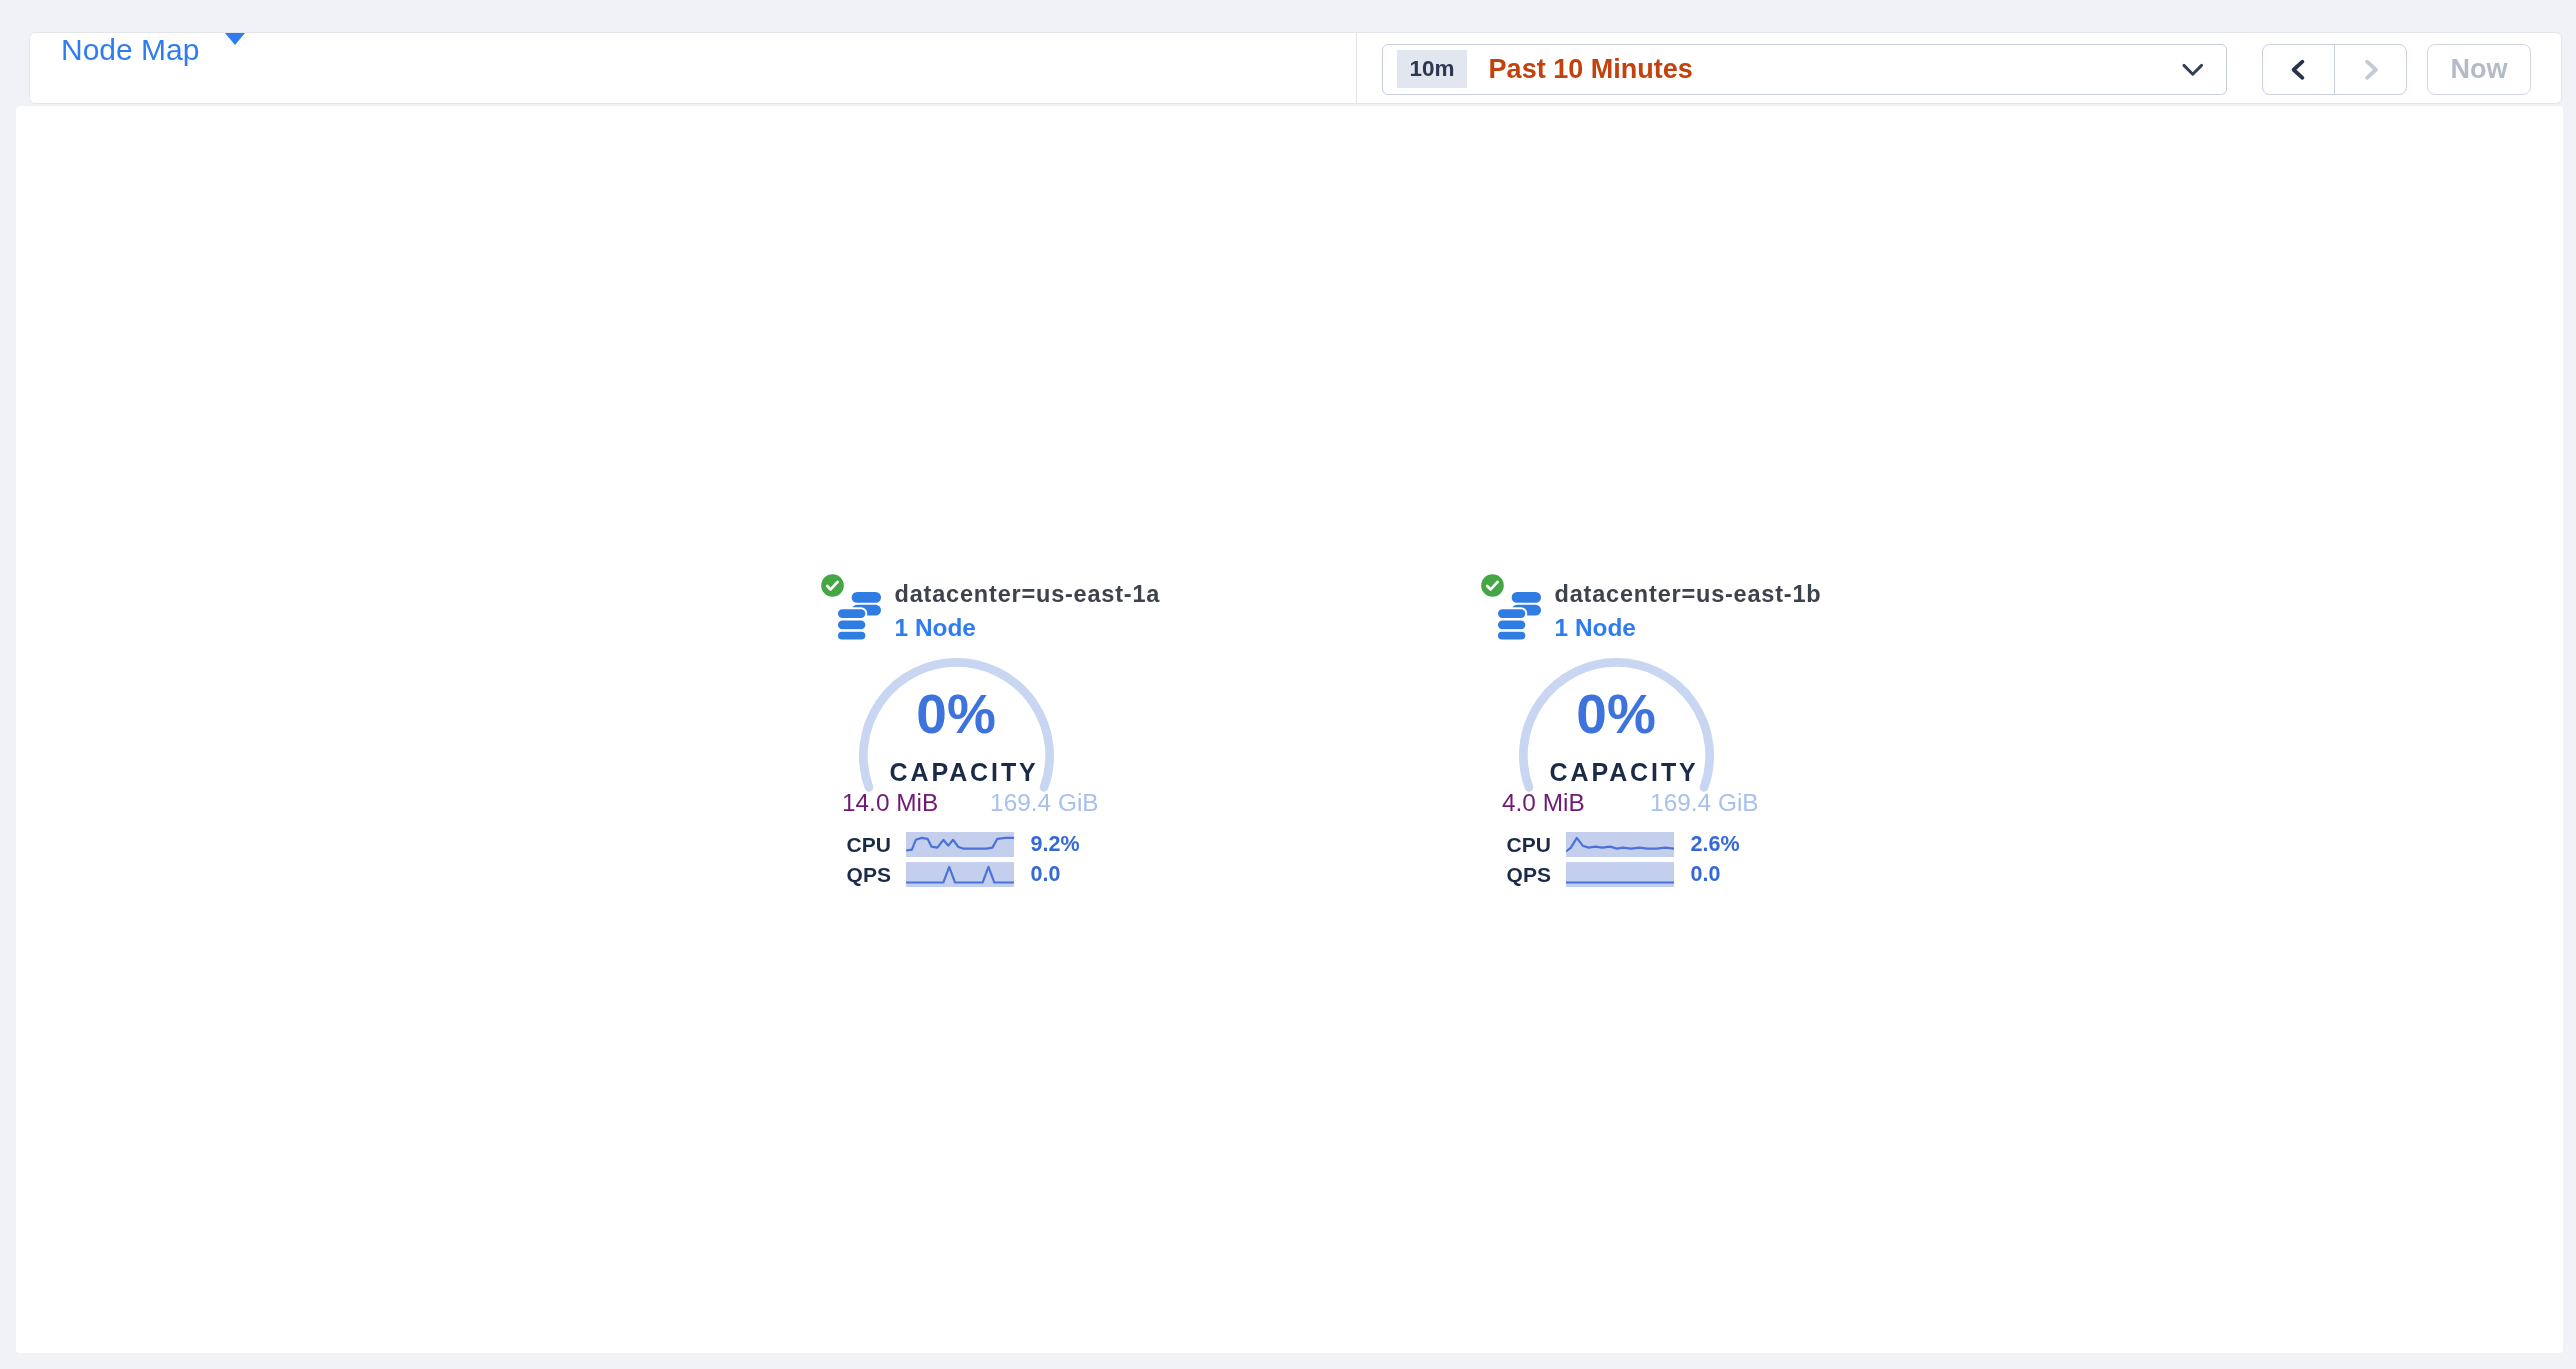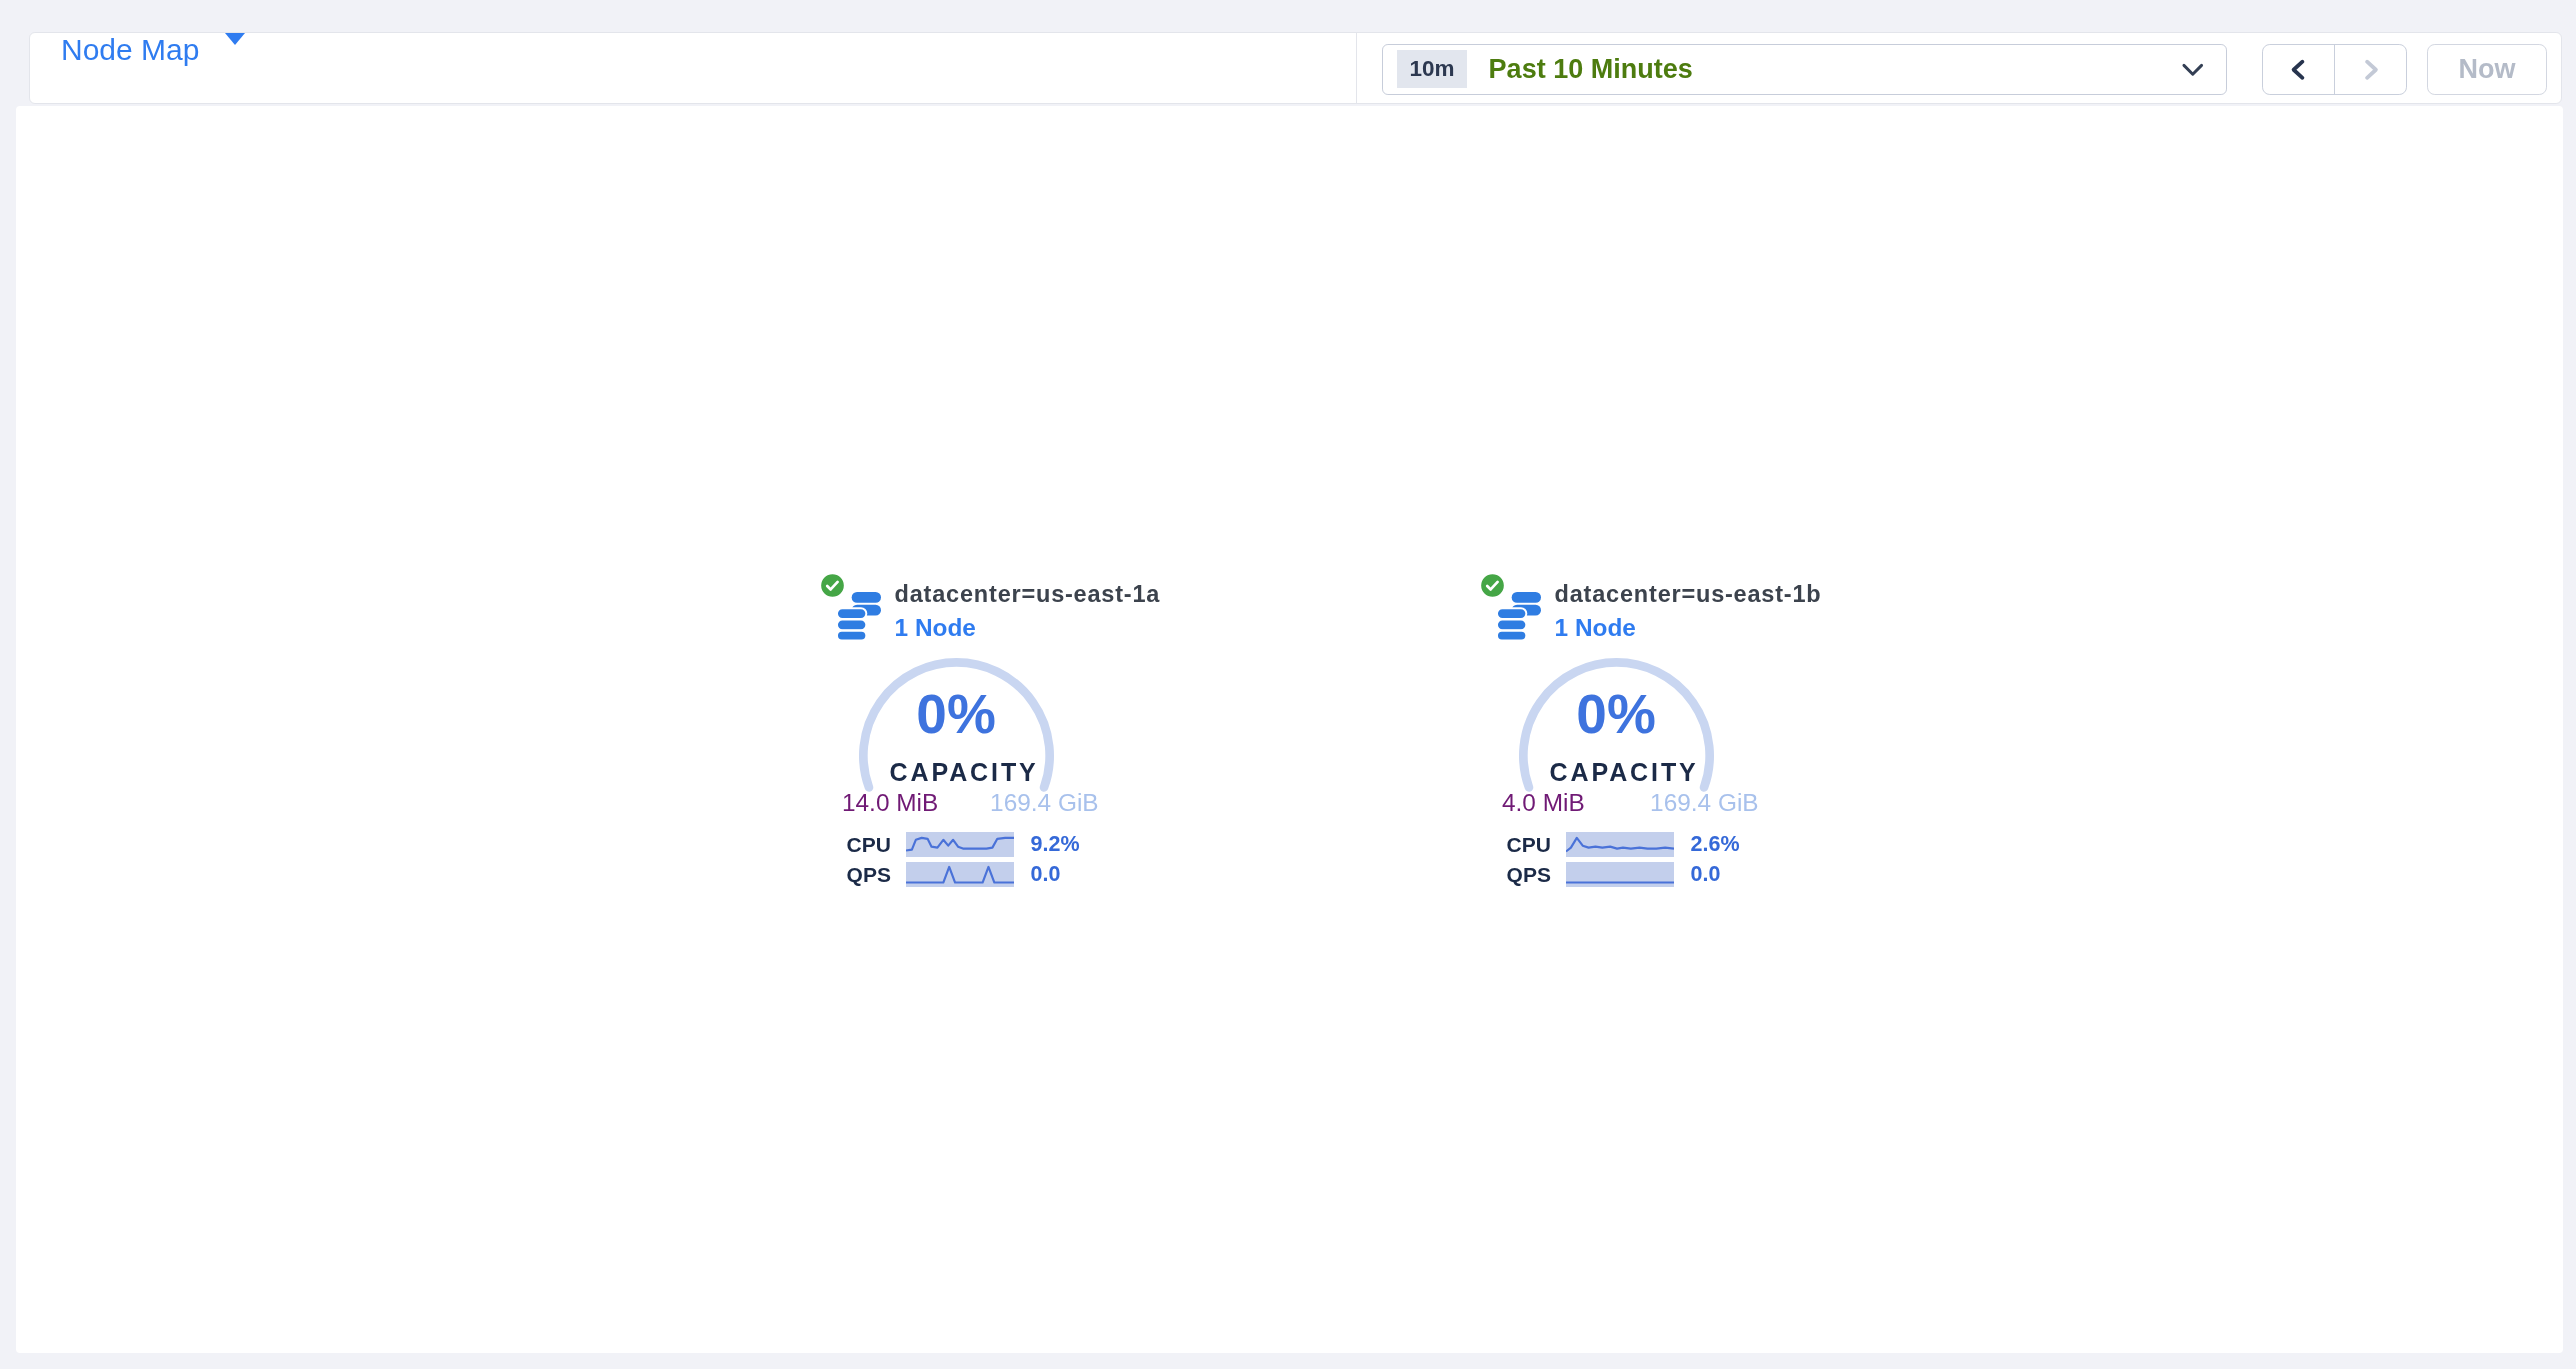--- a/index.html
+++ b/index.html
@@ -39,34 +39,34 @@
   }
   .time-select {
     position:absolute; left:1352px; top:10.8px; width:845px; height:51px;
     border:1px solid #c7cdda; border-radius:5.9px; background:#fff;
     display:flex; align-items:center; cursor:pointer;
   }
   .tw-badge {
     margin-left:13.7px; background:#e2e6ee; border-radius:0;
     padding:5.9px 12.7px; font-size:22.5px; font-weight:bold; color:#2c3850;
   }
-  .tw-label { margin-left:21.5px; font-size:27px; font-weight:bold; color:#4d7c0f; }
+  .tw-label { margin-left:21.5px; font-size:27px; font-weight:bold; color:#c2410c; }
   .tw-chevron { margin-left:auto; margin-right:21.5px; display:flex; }
   .nav-group {
     position:absolute; left:2232px; top:10.8px; width:145px; height:51px;
     border:1px solid #c9cfdc; border-radius:7.8px; background:#fff;
     display:flex;
   }
   .nav-btn {
     flex:1; display:flex; align-items:center; justify-content:center;
     background:none; border:none; cursor:pointer;
   }
   .nav-btn + .nav-btn { border-left:1px solid #c9cfdc; }
   .now-btn {
-    position:absolute; left:2397px; top:10.8px; width:120px; height:51px;
+    position:absolute; left:2397px; top:10.8px; width:104px; height:51px;
     border:1px solid #d3d7e1; border-radius:7.8px; background:#fff;
     font-family:inherit; font-size:27px; font-weight:bold; color:#b4bbc8;
   }
 
   
   .map-panel {
     position:absolute; left:15.6px; top:106px; width:2547px; height:1247px;
     background:#ffffff; border-radius:3.9px;
   }
 

